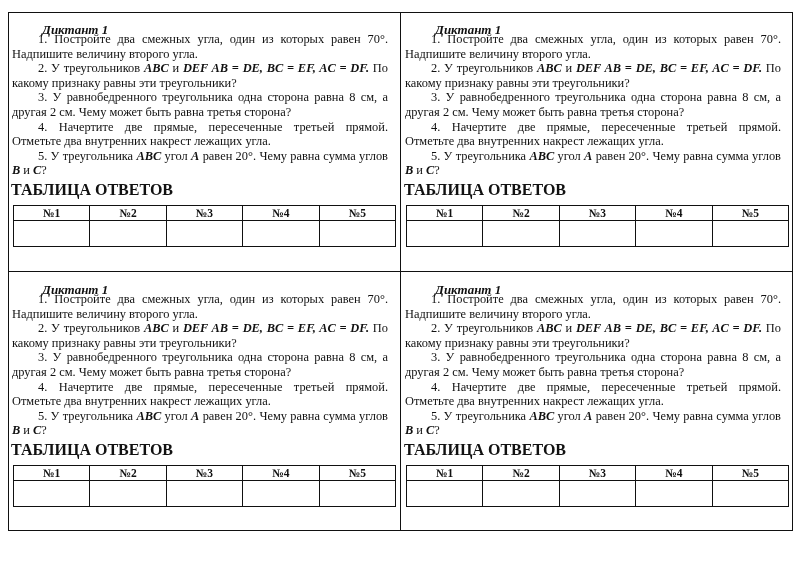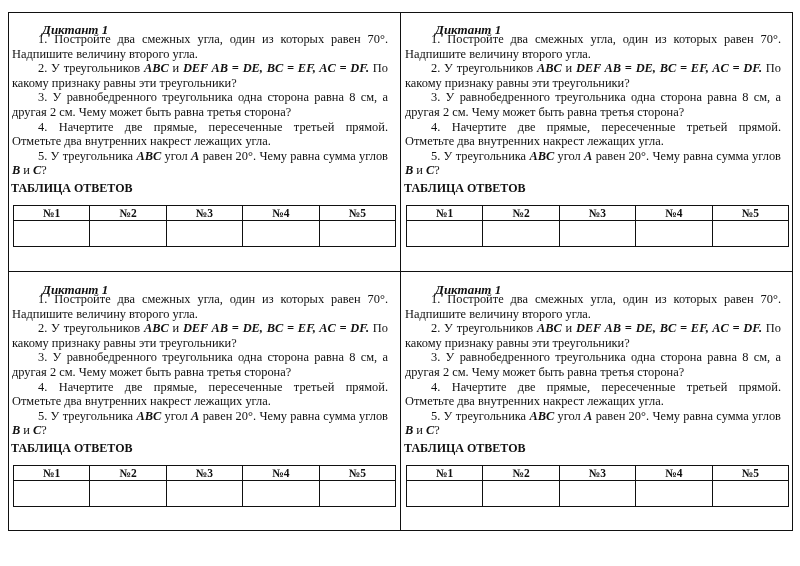--- a/index.html
+++ b/index.html
@@ -7,21 +7,21 @@
          font-family:"Liberation Serif", "DejaVu Serif", serif; color:#111; }
   .frame { position:absolute; left:8px; top:12px; width:785px; height:519px;
            border:1.5px solid #111; box-sizing:border-box; }
   .vdiv { position:absolute; left:400px; top:12px; width:0; height:519px; border-left:1.2px solid #111; }
   .hdiv { position:absolute; left:8px; top:271px; width:785px; height:0; border-top:1.2px solid #111; }
   .card { position:absolute; width:384px; height:258px; }
   .title { position:absolute; left:34px; top:10px; font-size:13px; font-weight:bold; font-style:italic; margin:0; }
   .text { position:absolute; left:4px; top:20px; width:376px; font-size:12.4px; line-height:14.6px; text-align:justify; }
   .text p { margin:0; text-indent:26px; }
   .text i { font-style:italic;font-weight:bold; }
-  .anslabel { position:absolute; left:3px; top:169px; font-size:12px; font-weight:bold; margin:0; }
+  .anslabel { position:absolute; left:3px; top:169px; font-size:16px; font-weight:bold; margin:0; }
   table.ans { position:absolute; left:5px; top:193px; width:383px; border-collapse:collapse; }
   table.ans th, table.ans td { border:1.3px solid #111; width:20%; text-align:center; font-size:11.5px; padding:0; }
   table.ans th { height:14px; font-weight:bold; }
   table.ans td { height:25px; }
 </style>
 </head>
 <body>
 
 <div class="frame"></div>
 <div class="vdiv"></div>

